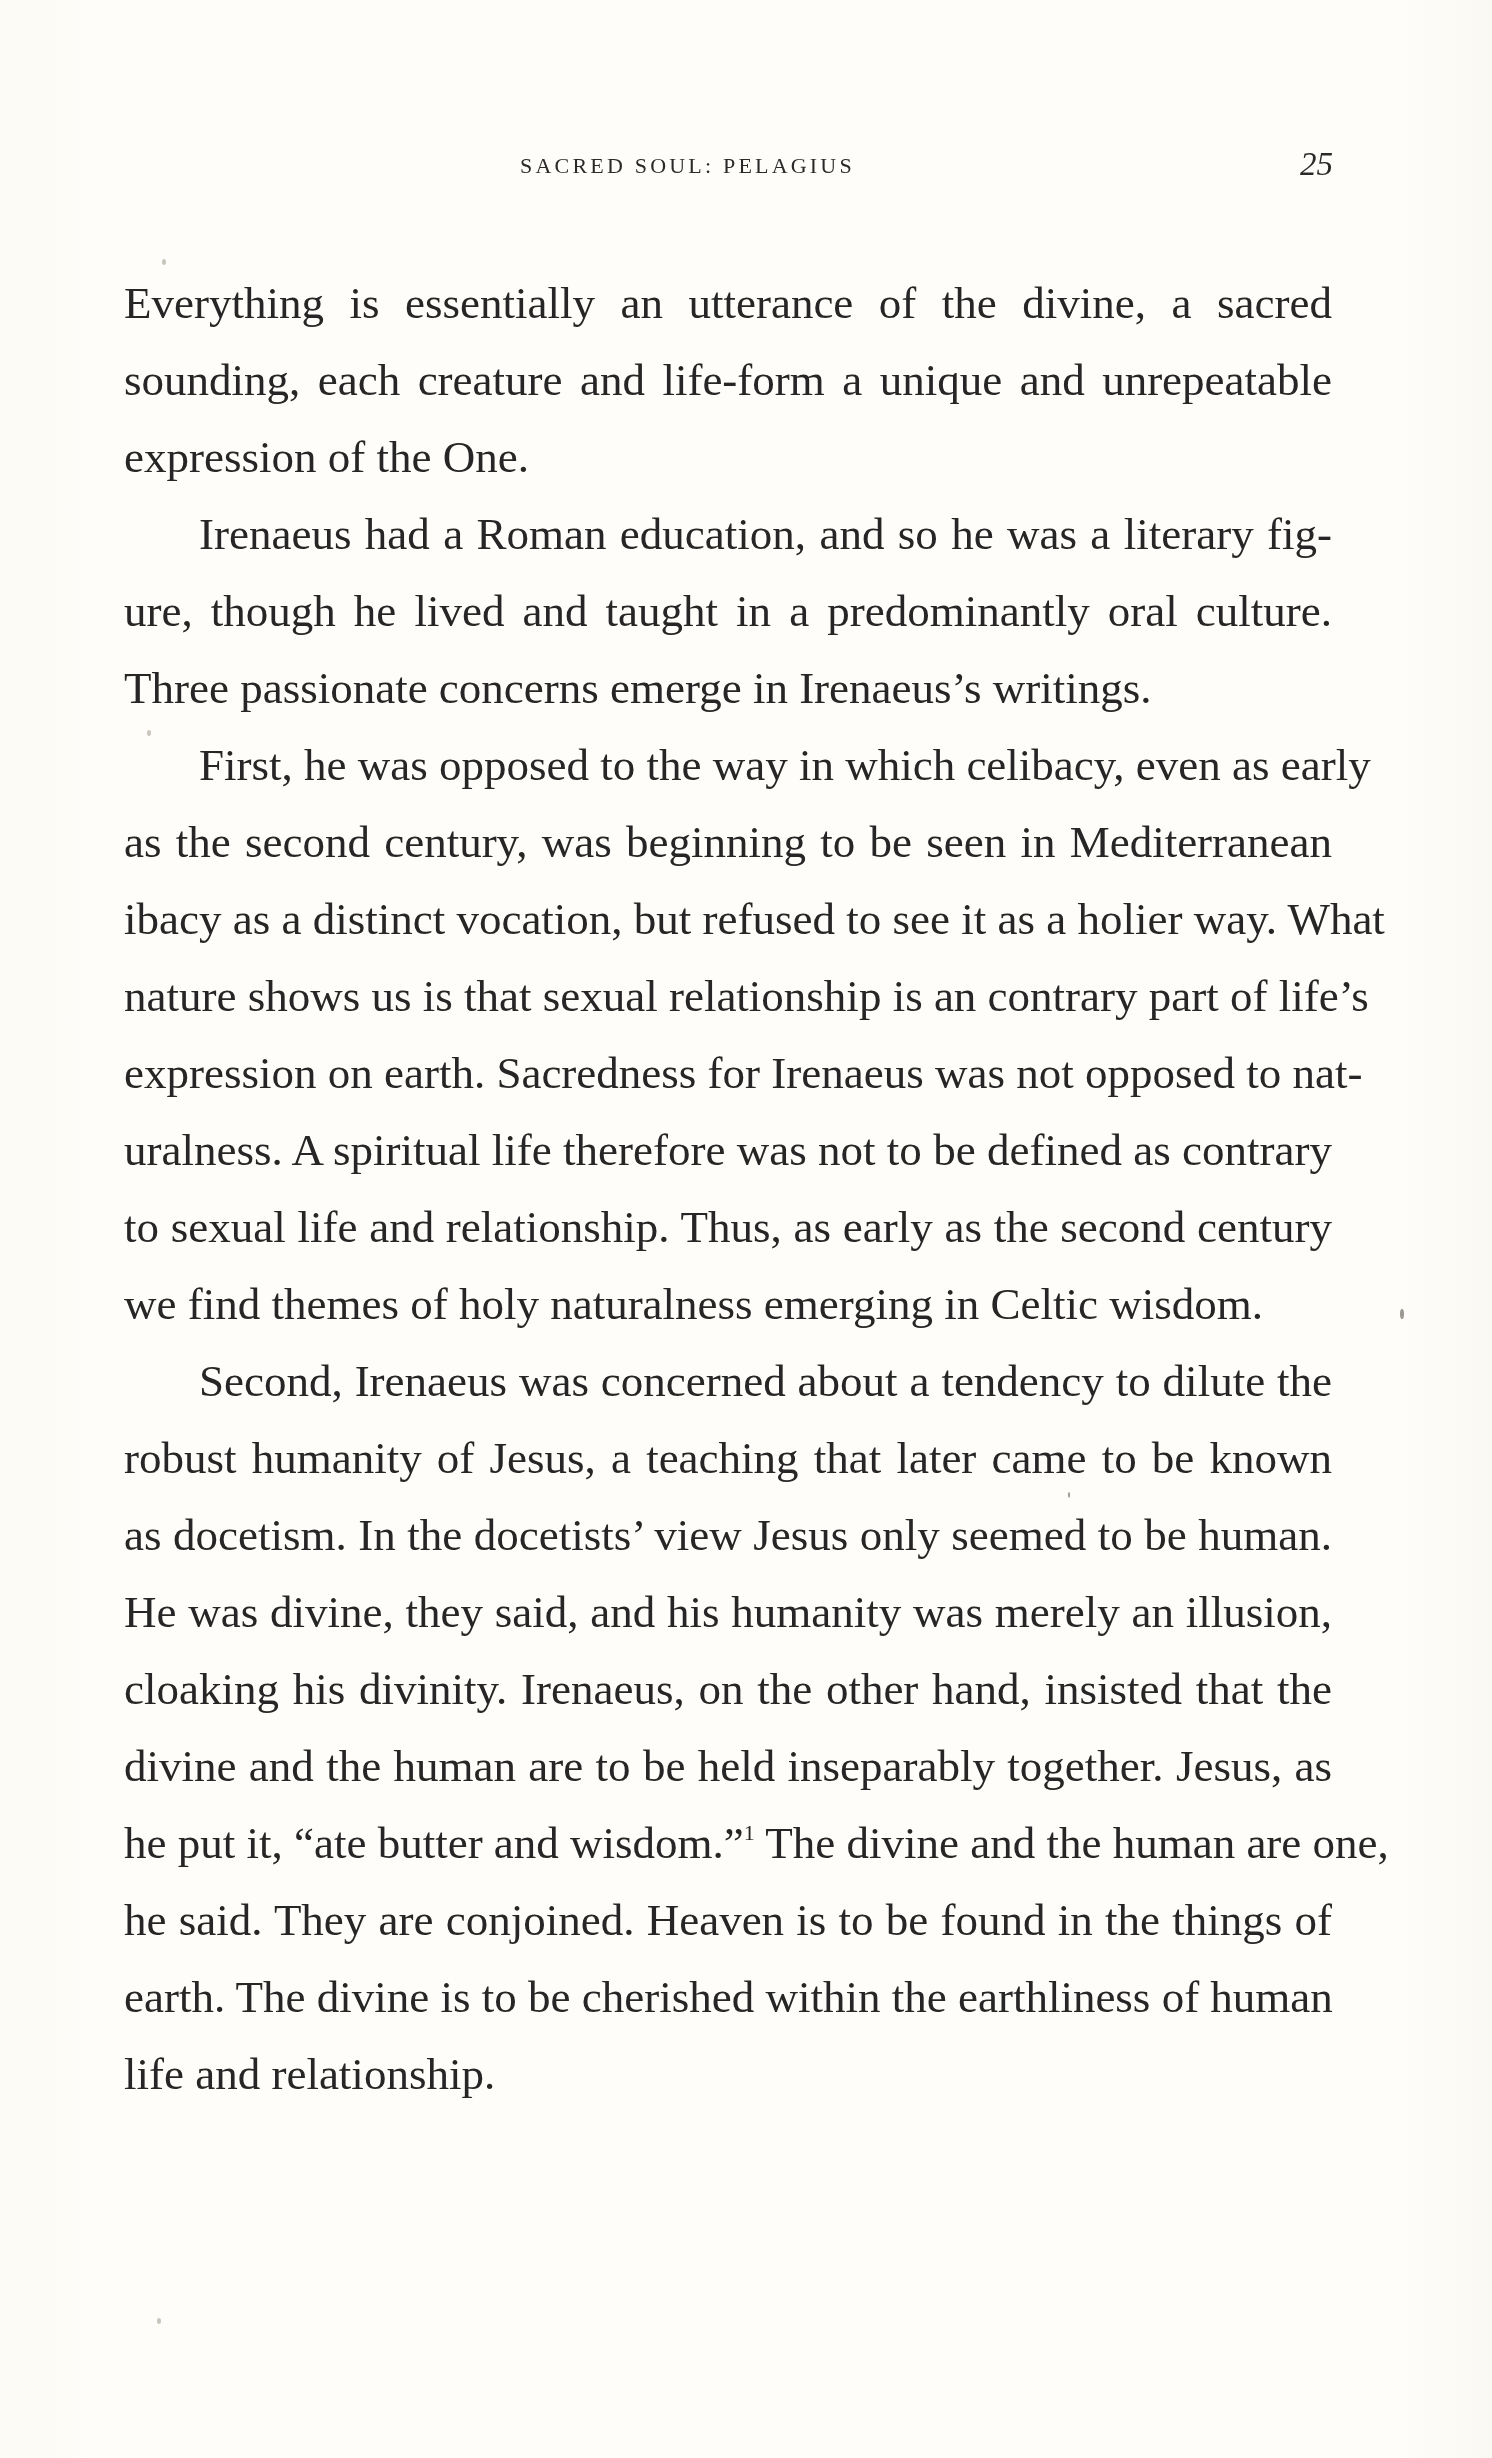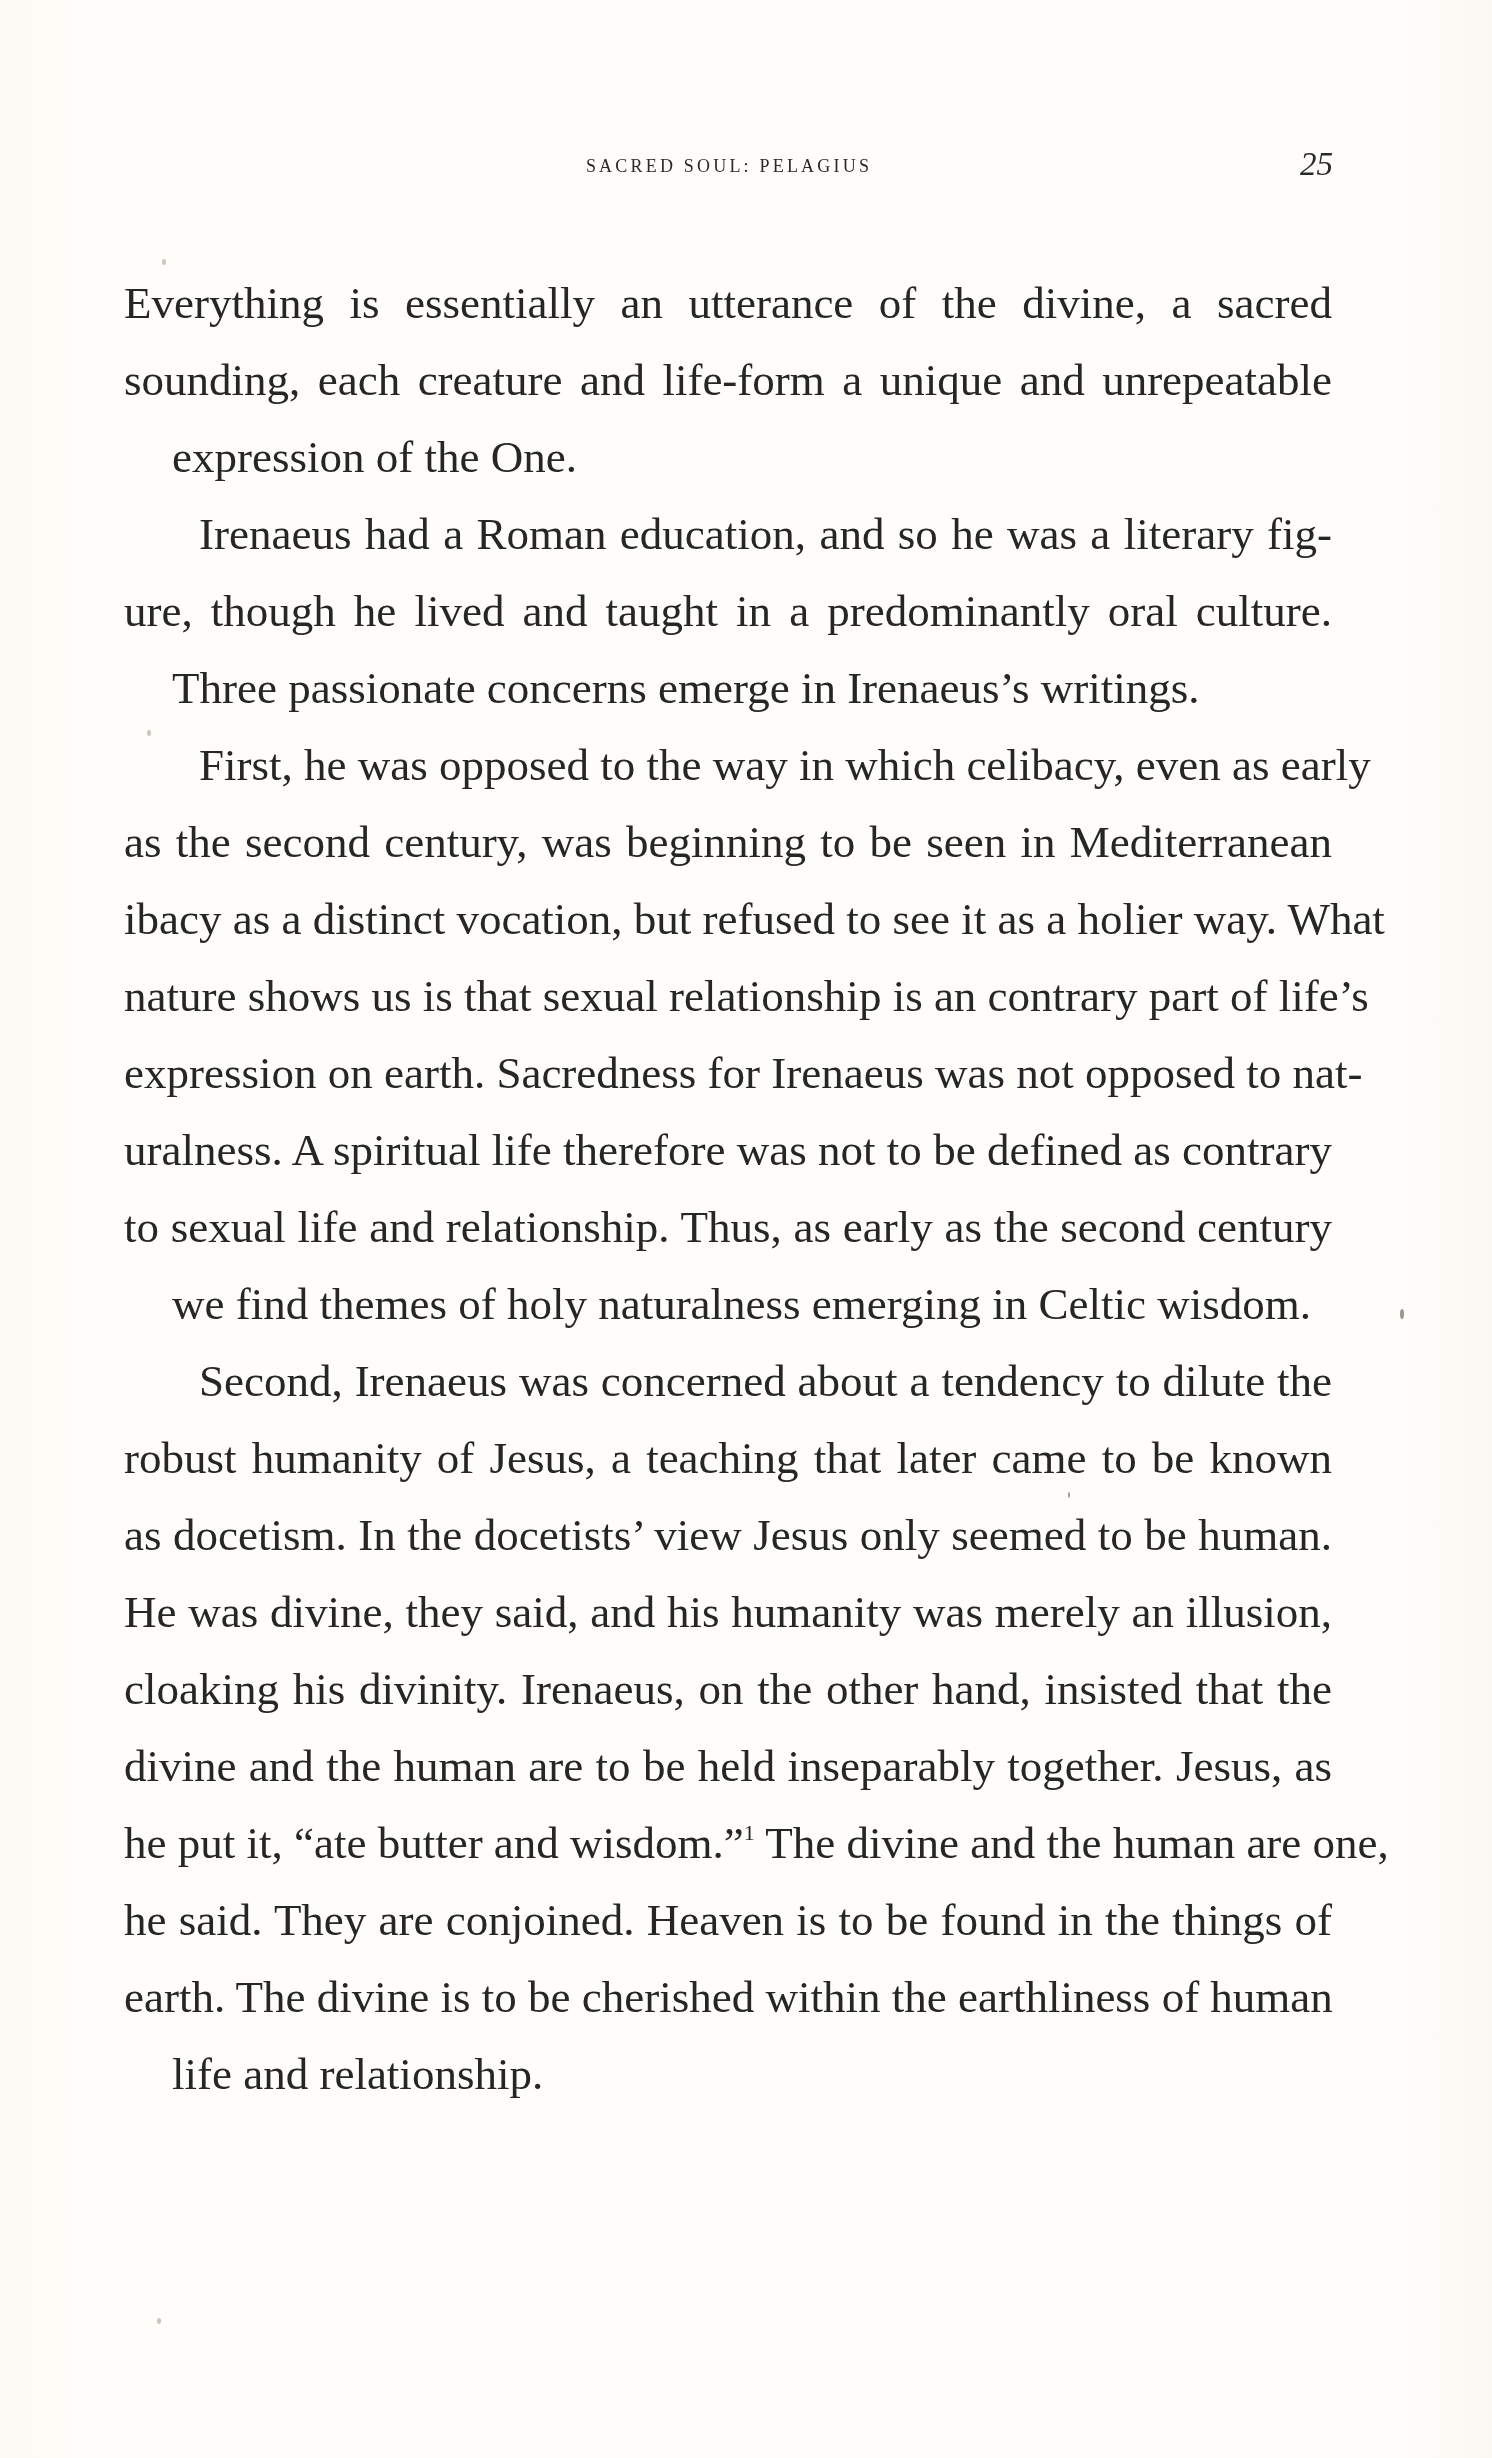--- a/index.html
+++ b/index.html
@@ -20,26 +20,25 @@
       left: 0; top: 0;
       width: 1493px;
       height: 2459px;
       background: linear-gradient(90deg, #fbfaf5 0%, #fefdf9 6%, #fefdfa 94%, #faf8f2 100%);
     }
     .running-head {
       position: absolute;
       left: 520px;
       top: 149px;
       width: 418px;
-      font-size: 18px;
+      font-size: 22px;
       letter-spacing: 3.2px;
       line-height: 34px;
       white-space: nowrap;
       color: #2a2a2a;
-      text-align: center;
     }
     .folio {
       position: absolute;
       left: 1299px;
       top: 147px;
       width: 34px;
       text-align: right;
       font-size: 33px;
       line-height: 34px;
       font-style: italic;
@@ -57,21 +56,20 @@
       line-height: 77px;
       font-size: 45px;
       white-space: nowrap;
       text-align: justify;
       text-align-last: justify;
       overflow: visible;
     }
     .line.last {
       text-align: left;
       text-align-last: left;
-      margin-left: 48px;
     }
     .line.indent {
       padding-left: 75px;
     }
     .line .ital {
     }
     .line sup {
       font-size: 22px;
       vertical-align: 0;
       position: relative;

